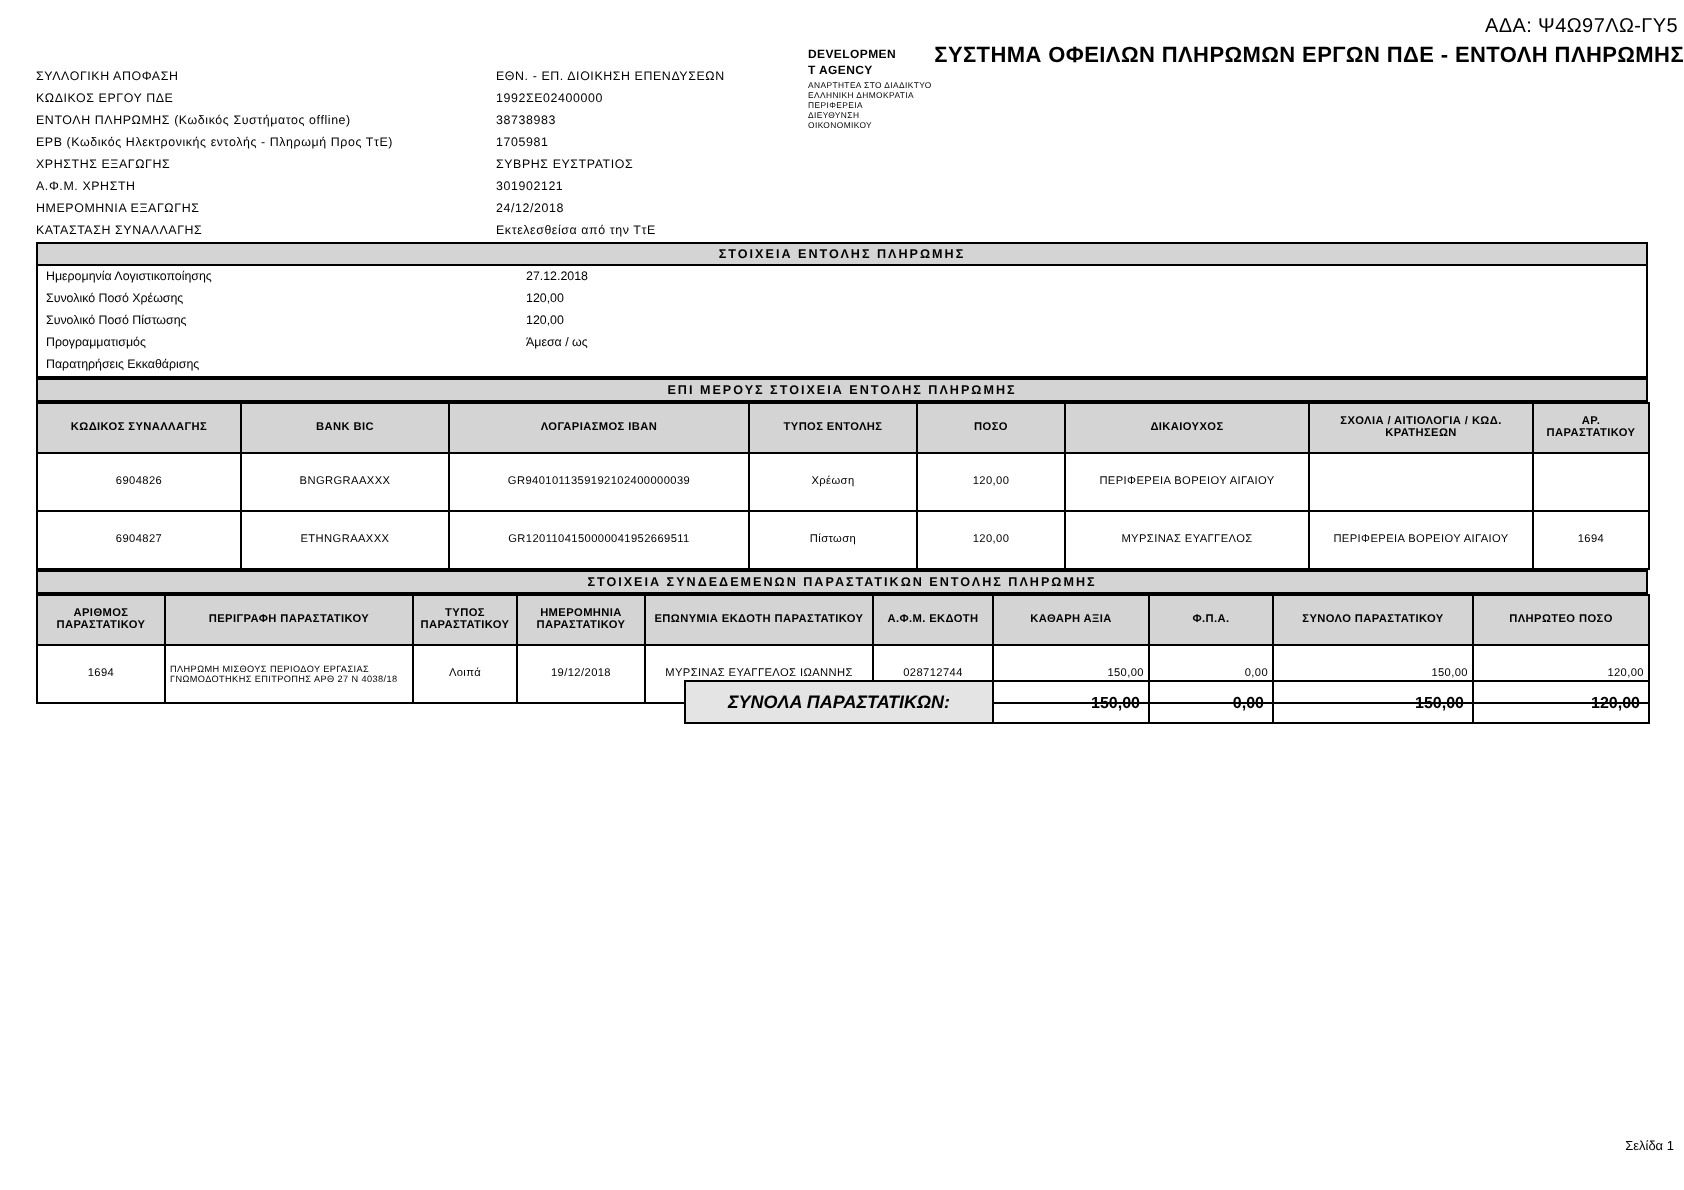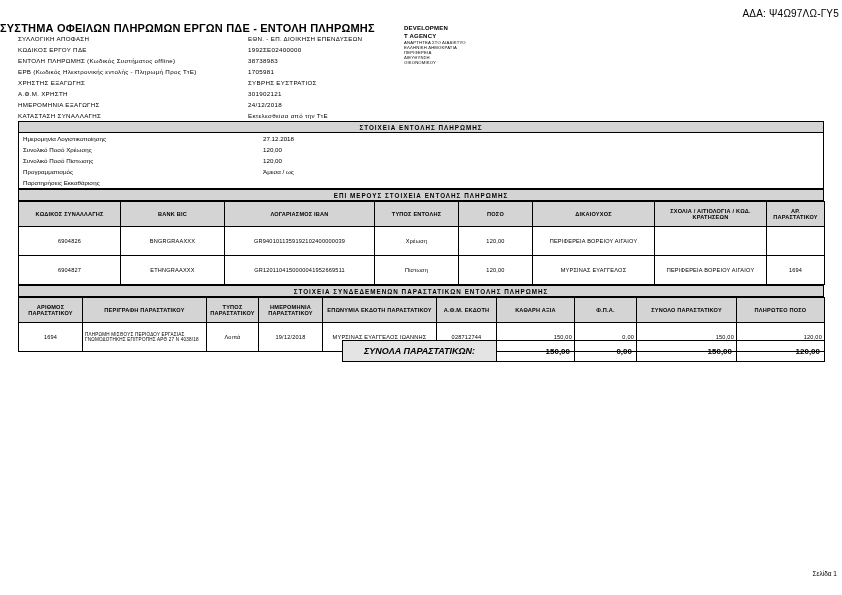--- a/index.html
+++ b/index.html
@@ -29,21 +29,21 @@
     top: 8px;
     right: 16px;
     font-size: 10px;
     letter-spacing: 0.2px;
   }
   .doc-title {
     position: absolute;
     top: 22px;
     left: 0;
     width: 842px;
-    text-align: left;
+    text-align: right;
     font-size: 11px;
     font-weight: bold;
     letter-spacing: 0.2px;
   }
   .agency-block {
     position: absolute;
     top: 25px;
     left: 404px;
     width: 200px;
     font-size: 6px;

